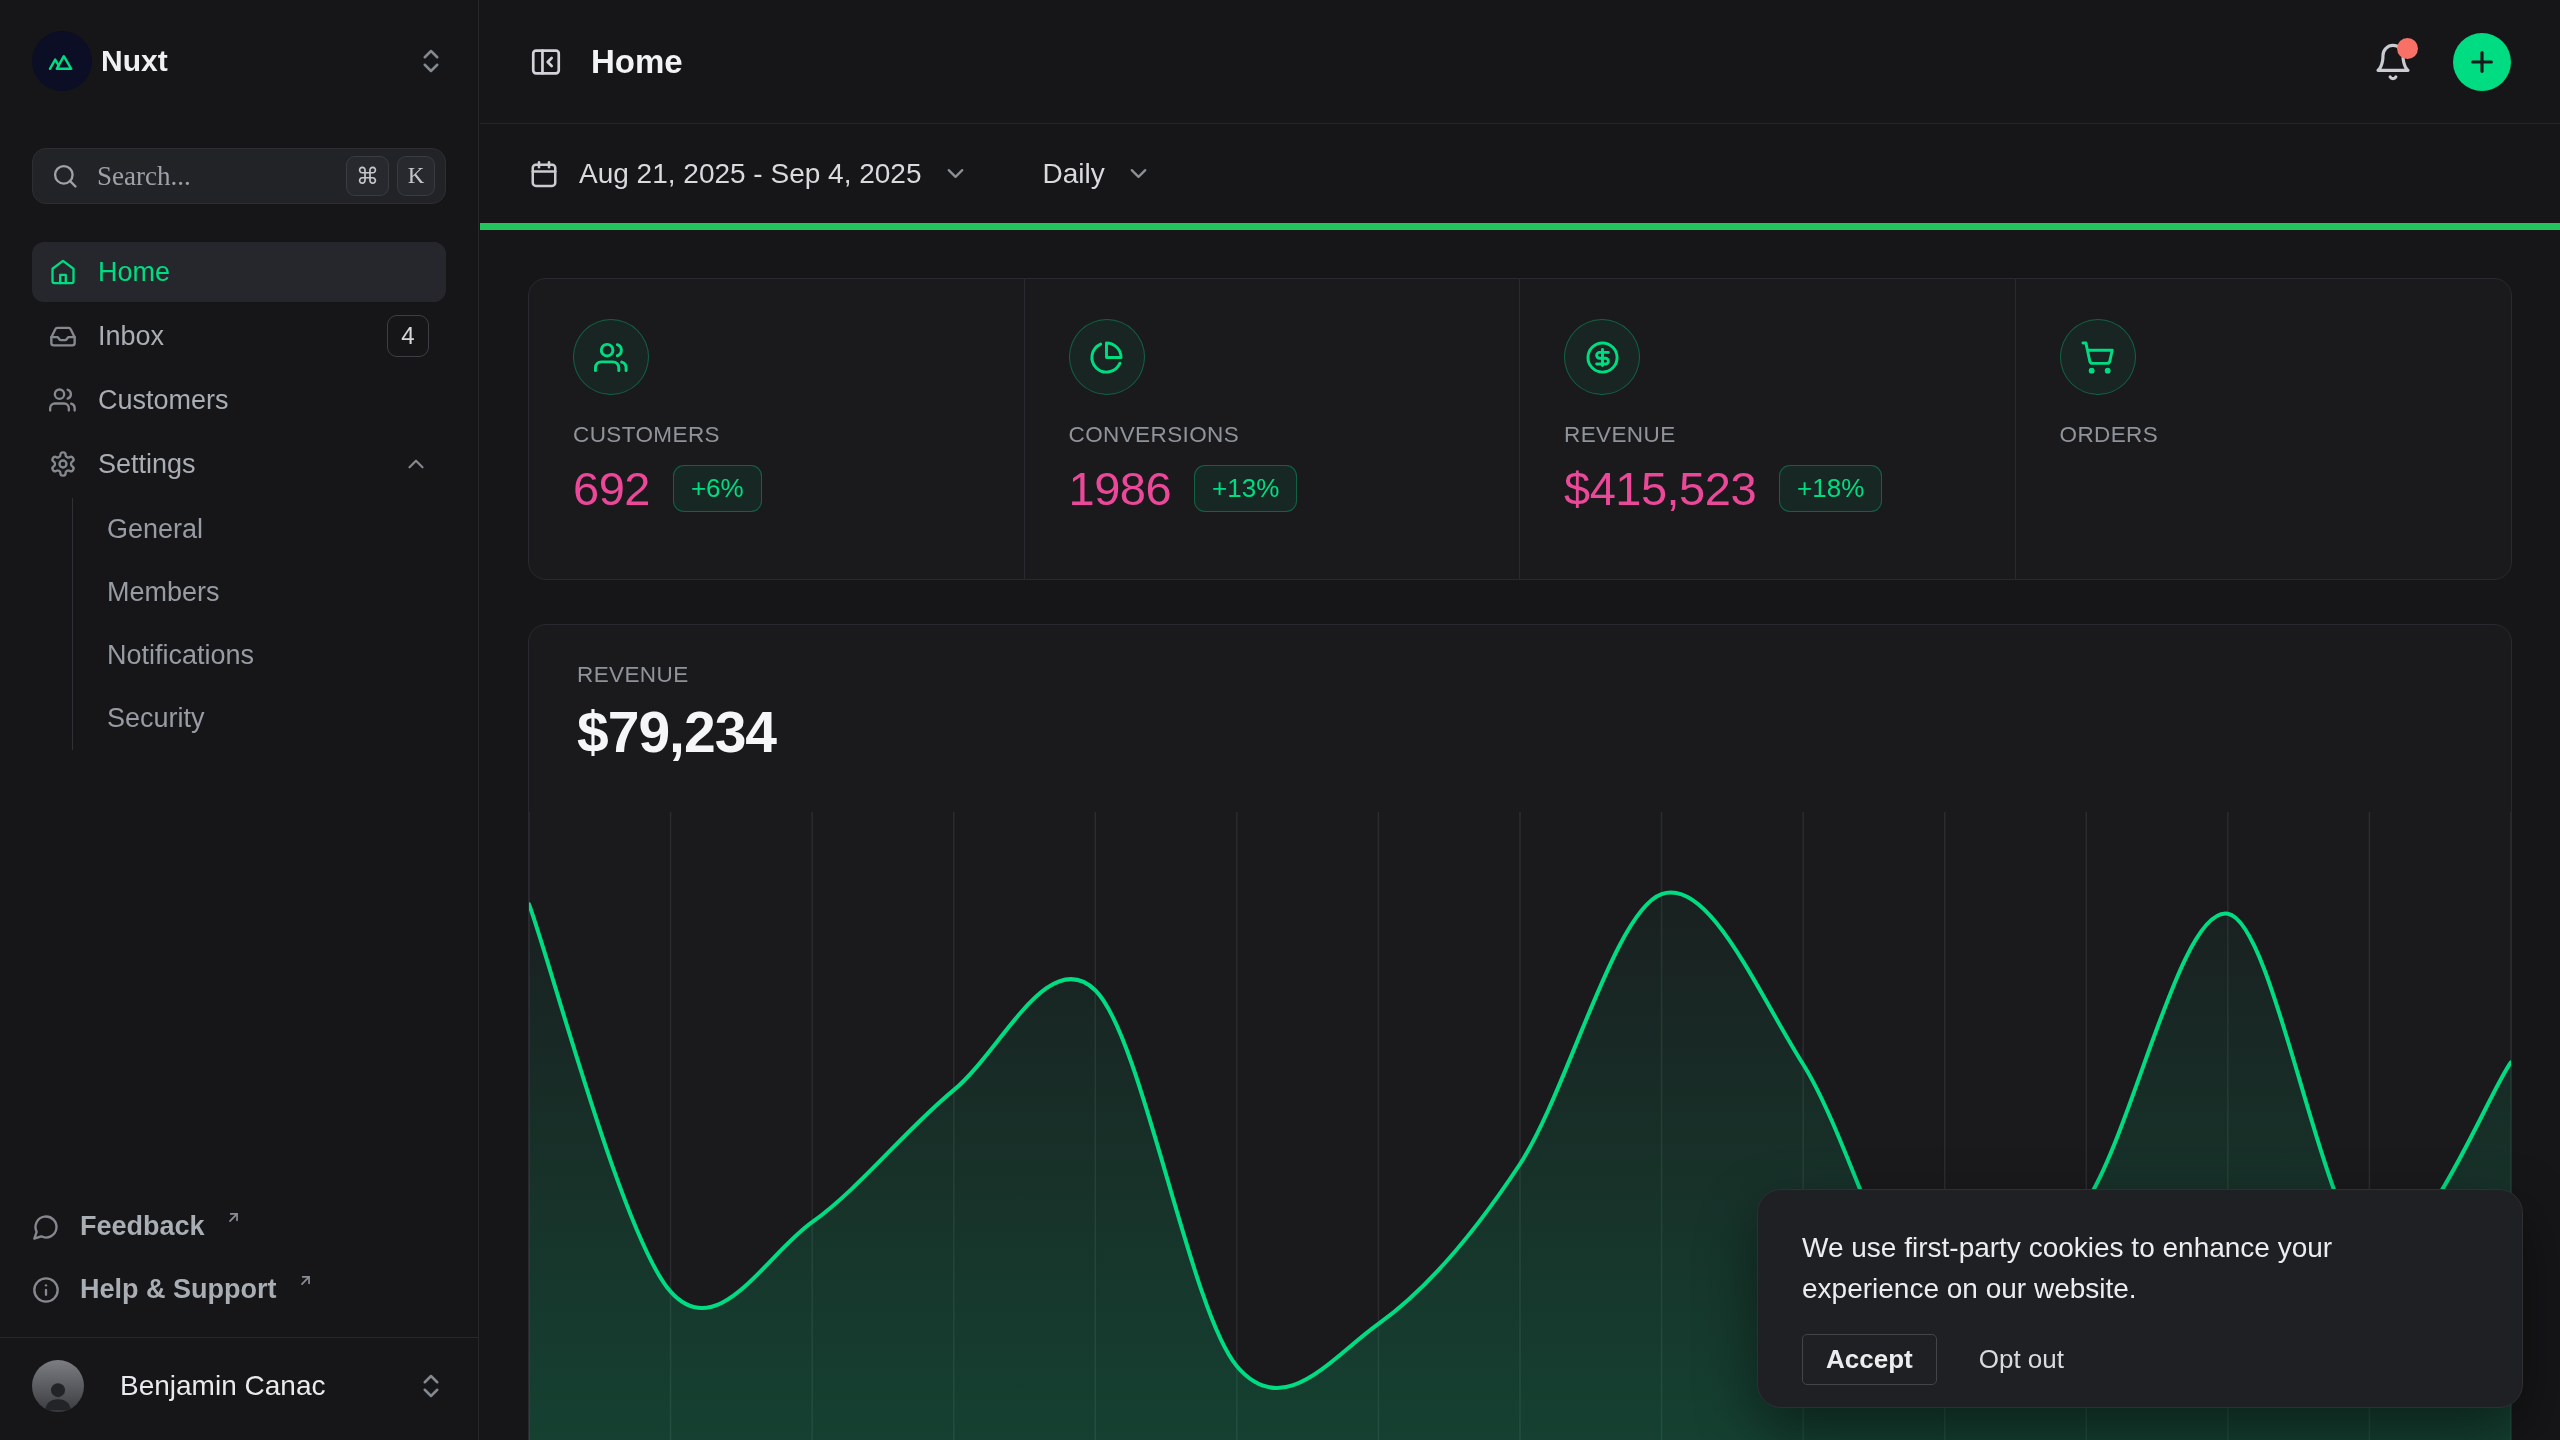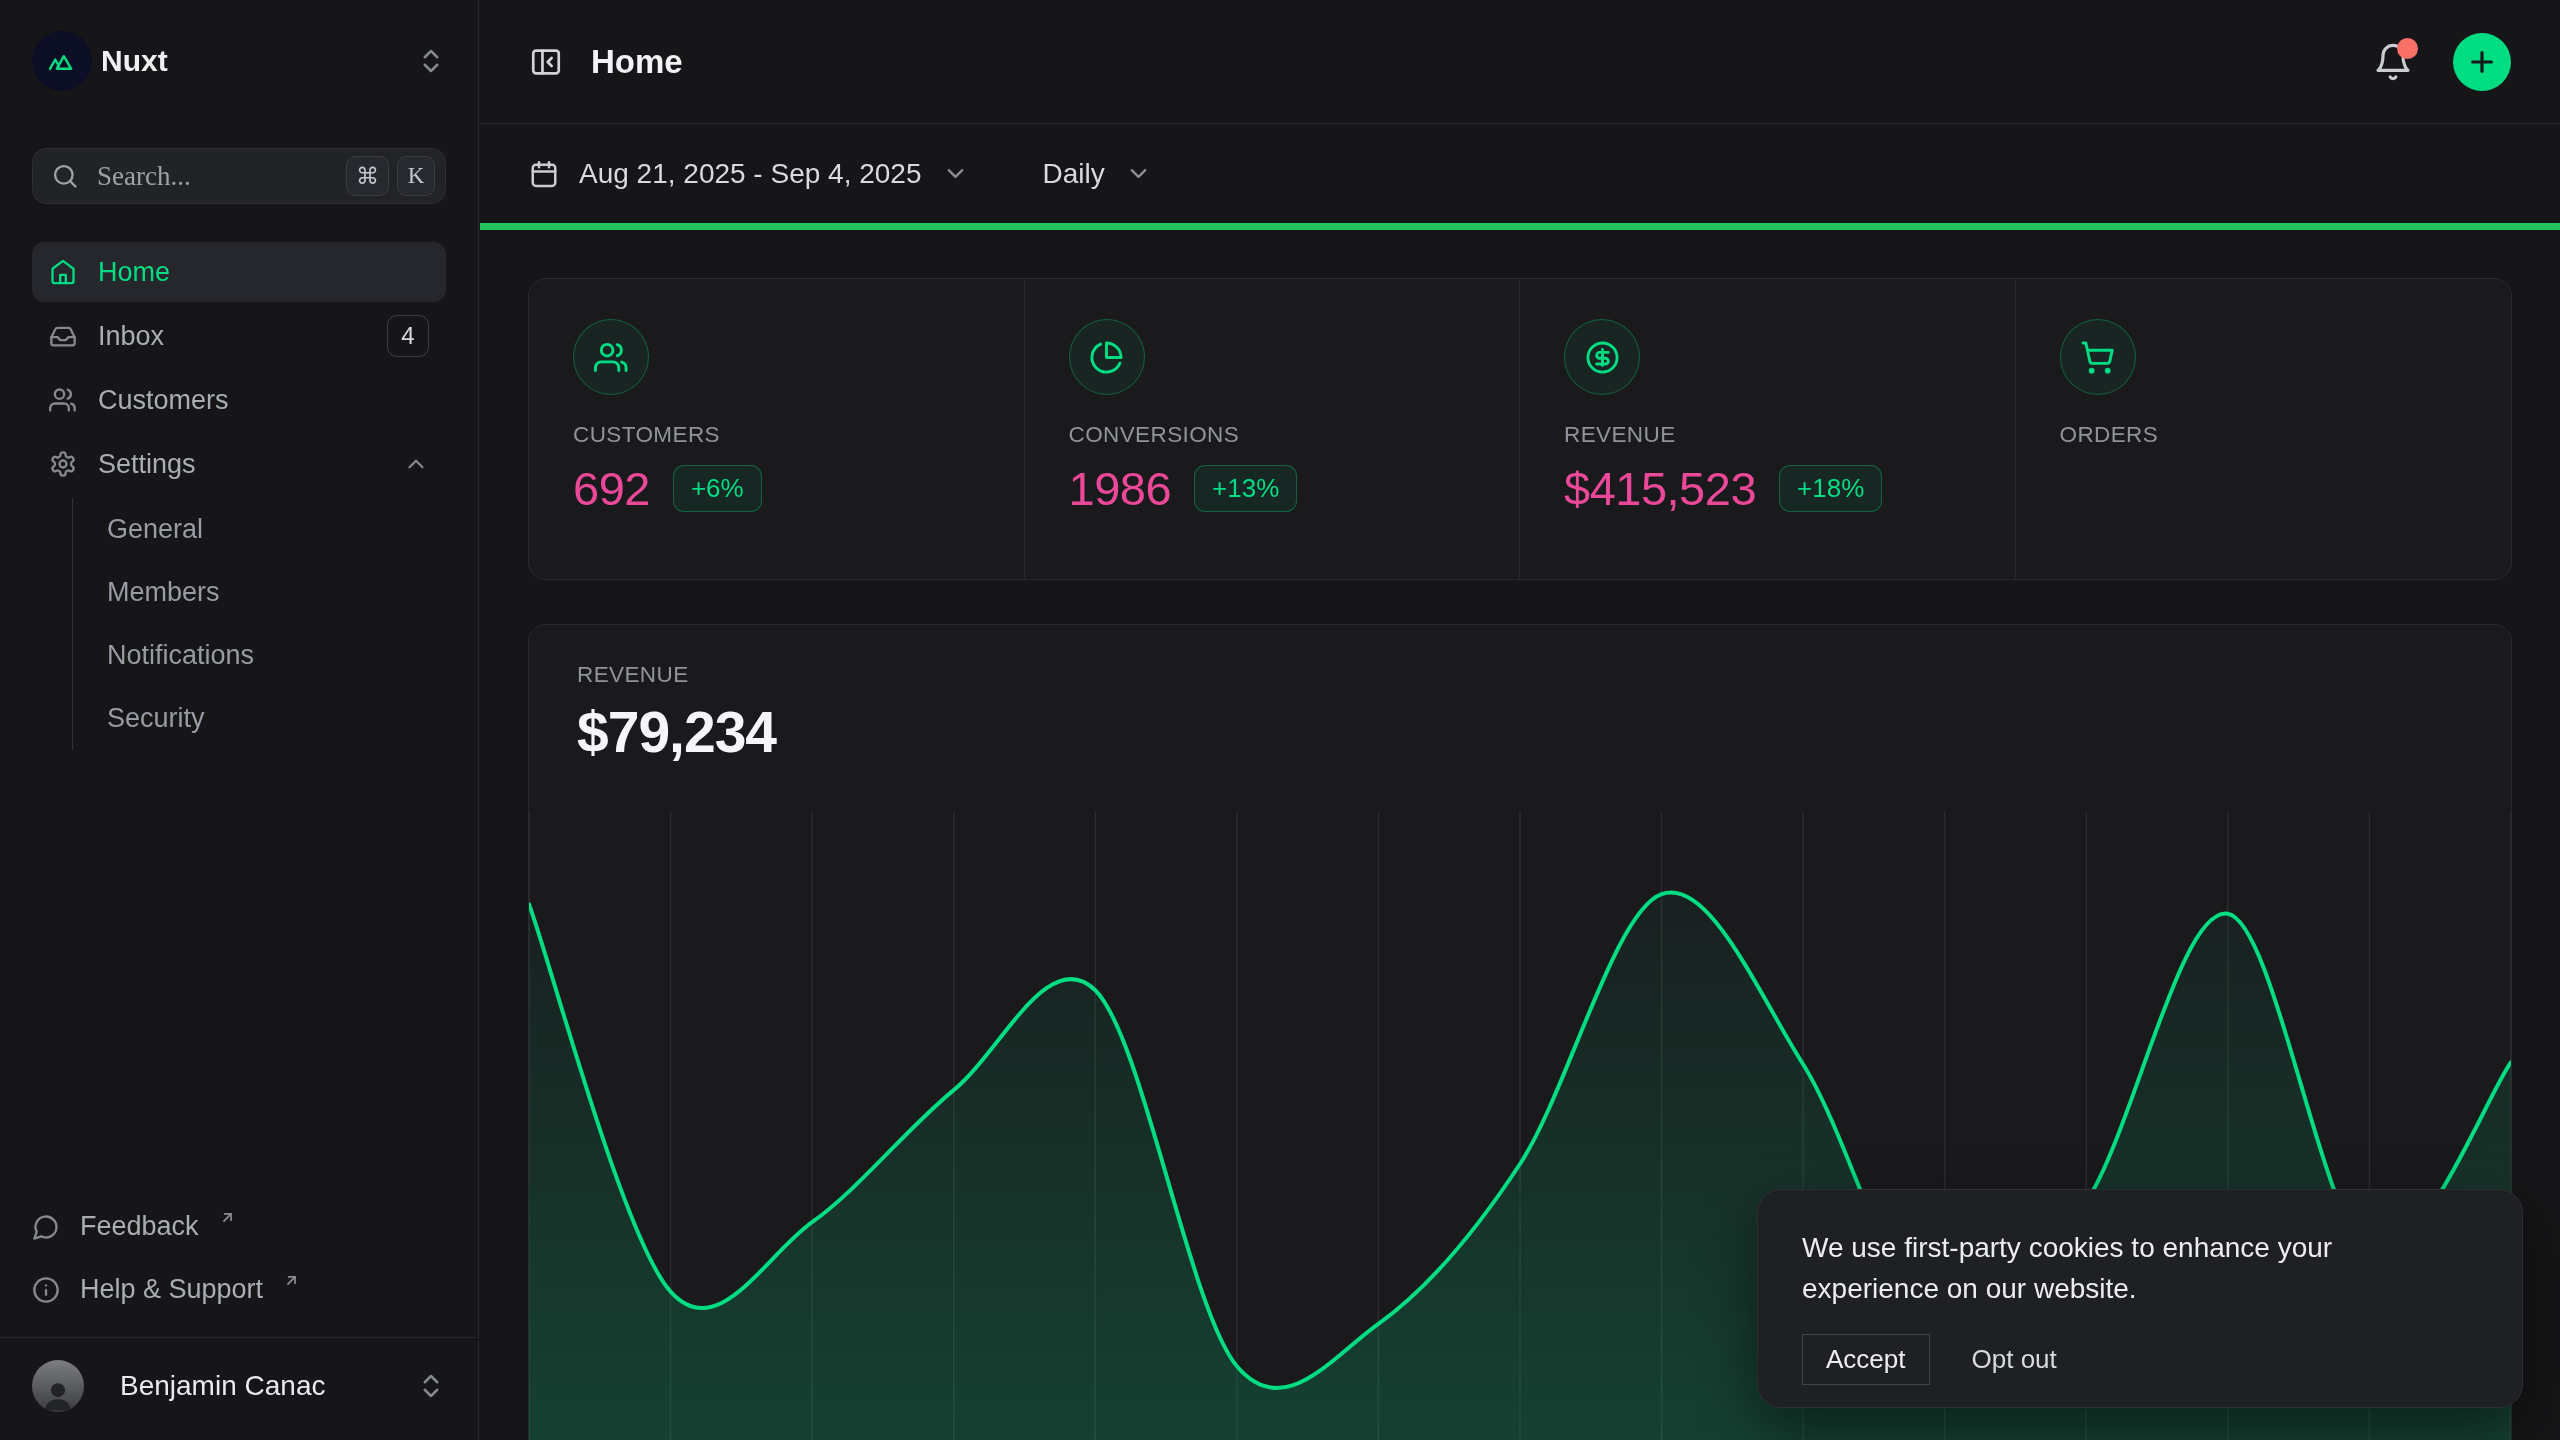--- a/index.html
+++ b/index.html
@@ -60,21 +60,21 @@
   .nav-item .chev-right { margin-left:auto; color:#84888f; }
 
   .subnav {
     margin-left:40px; border-left:1px solid #2f3035; padding-left:34px;
     display:flex; flex-direction:column;
   }
   .sub-item { height:63px; display:flex; align-items:center; font-size:27px; font-weight:500; color:#979ba3; cursor:pointer; }
 
   .side-spacer { flex:1; }
   .side-footer { padding:0 32px; }
-  .foot-item { height:63px; display:flex; align-items:center; gap:20px; color:#a9adb4; font-size:27px; font-weight:400; cursor:pointer; }
+  .foot-item { height:63px; display:flex; align-items:center; gap:20px; color:#a9adb4; font-size:27px; font-weight:700; cursor:pointer; }
   .foot-item .nicon { color:#85898f; }
   .ext-arrow { color:#8a8e95; transform:translateY(-9px); }
 
   .user-section { border-top:1px solid #26262b; margin-top:16px; padding:16px 32px 22px; }
   .user-row { height:64px; display:flex; align-items:center; gap:36px; cursor:pointer; }
   .avatar {
     width:52px; height:52px; border-radius:50%;
     background:linear-gradient(180deg,#7b7d82 0%,#3b3c40 100%);
     overflow:hidden; position:relative; flex:0 0 auto;
   }
@@ -146,22 +146,22 @@
   
   .toast {
     position:absolute; right:37px; bottom:32px; width:766px; height:219px;
     background:#1f2023; border:1px solid #2e2f34; border-radius:24px;
     padding:37px 44px; box-shadow:0 24px 60px rgba(0,0,0,0.45);
     z-index:5;
   }
   .toast-text { font-size:28px; line-height:41px; color:#ecedef; max-width:600px; }
   .toast-actions { margin-top:25px; display:flex; align-items:center; gap:42px; }
   .accept-btn {
-    padding:9px 23px; border:1px solid #43444a; border-radius:0;
-    background:transparent; color:#ecedef; font-size:26px; font-weight:400;
+    padding:9px 23px; border:1px solid #43444a; border-radius:5px;
+    background:transparent; color:#ecedef; font-size:26px; font-weight:700;
     font-family:"Liberation Sans", sans-serif; cursor:pointer;
   }
   .optout-btn { color:#d8dade; font-size:26px; font-weight:500; cursor:pointer; }
 </style>
 </head>
 <body>
 
 <aside class="sidebar">
   <div class="side-top">
     <div class="team-row">

